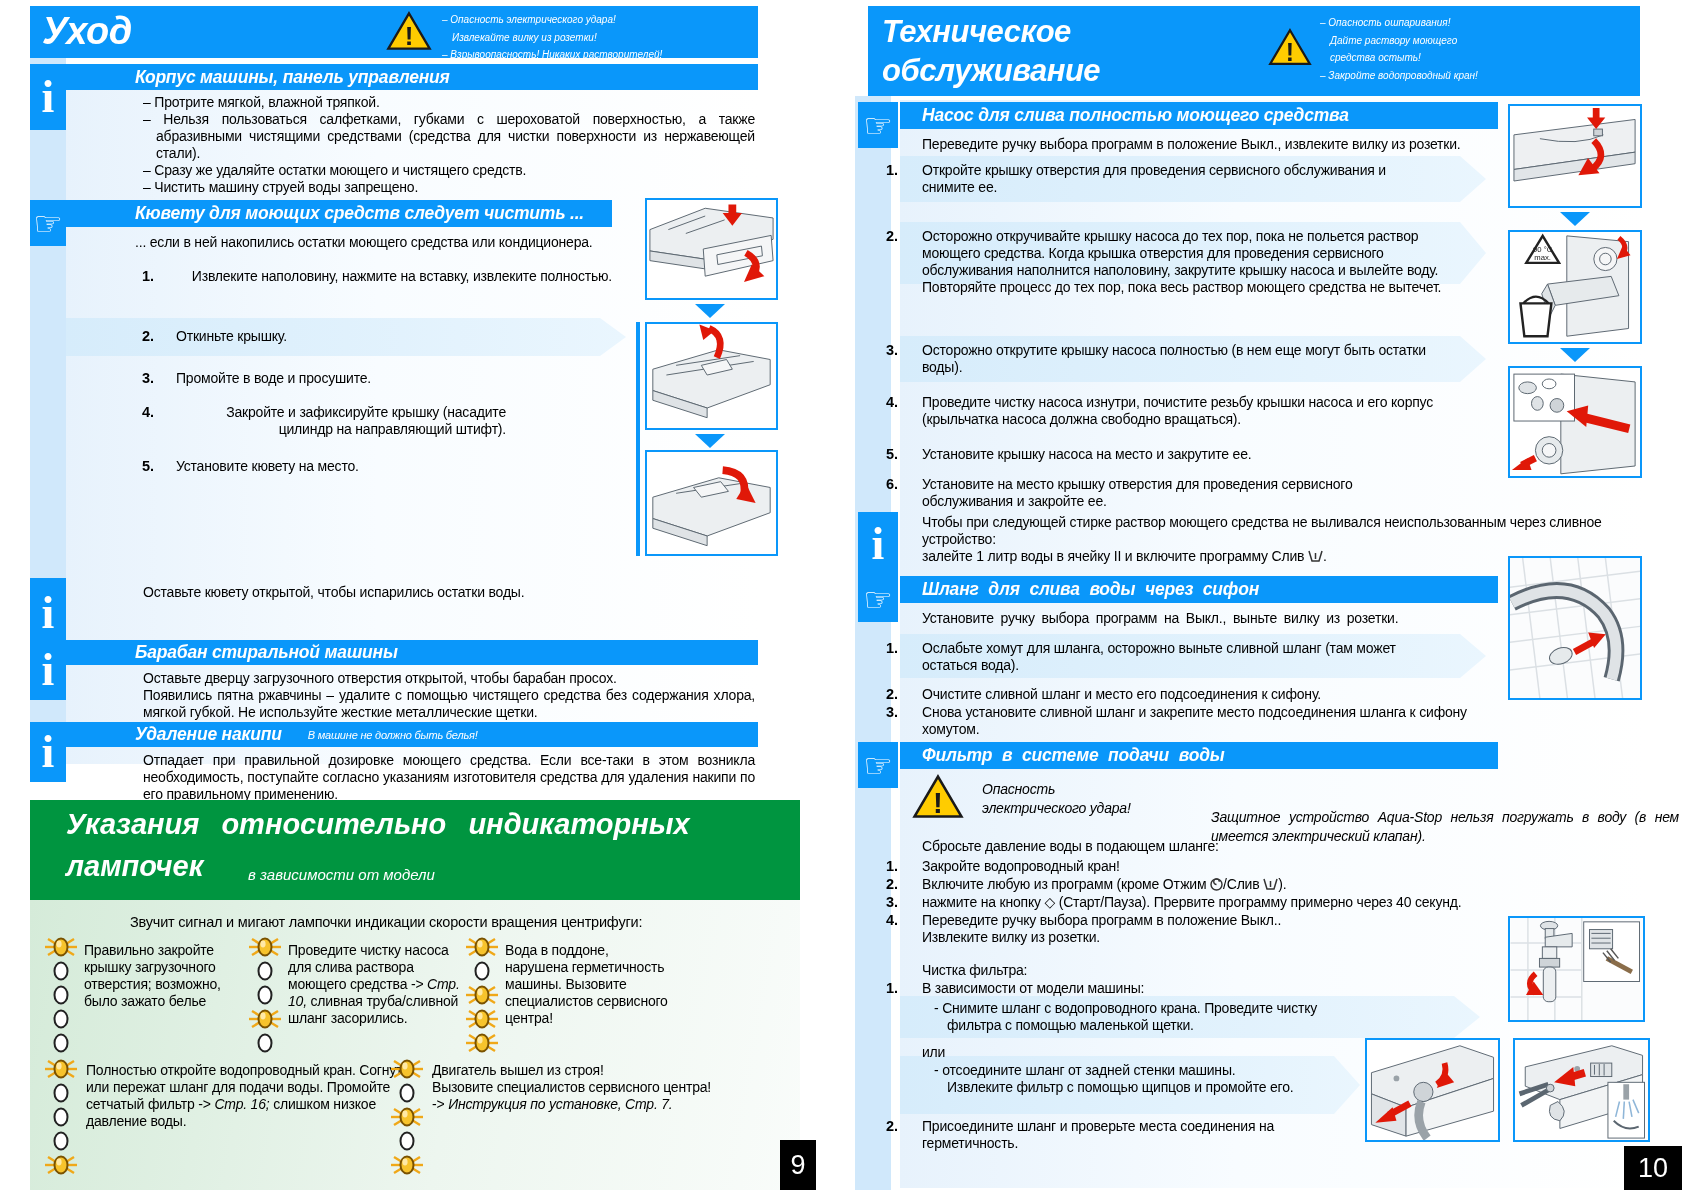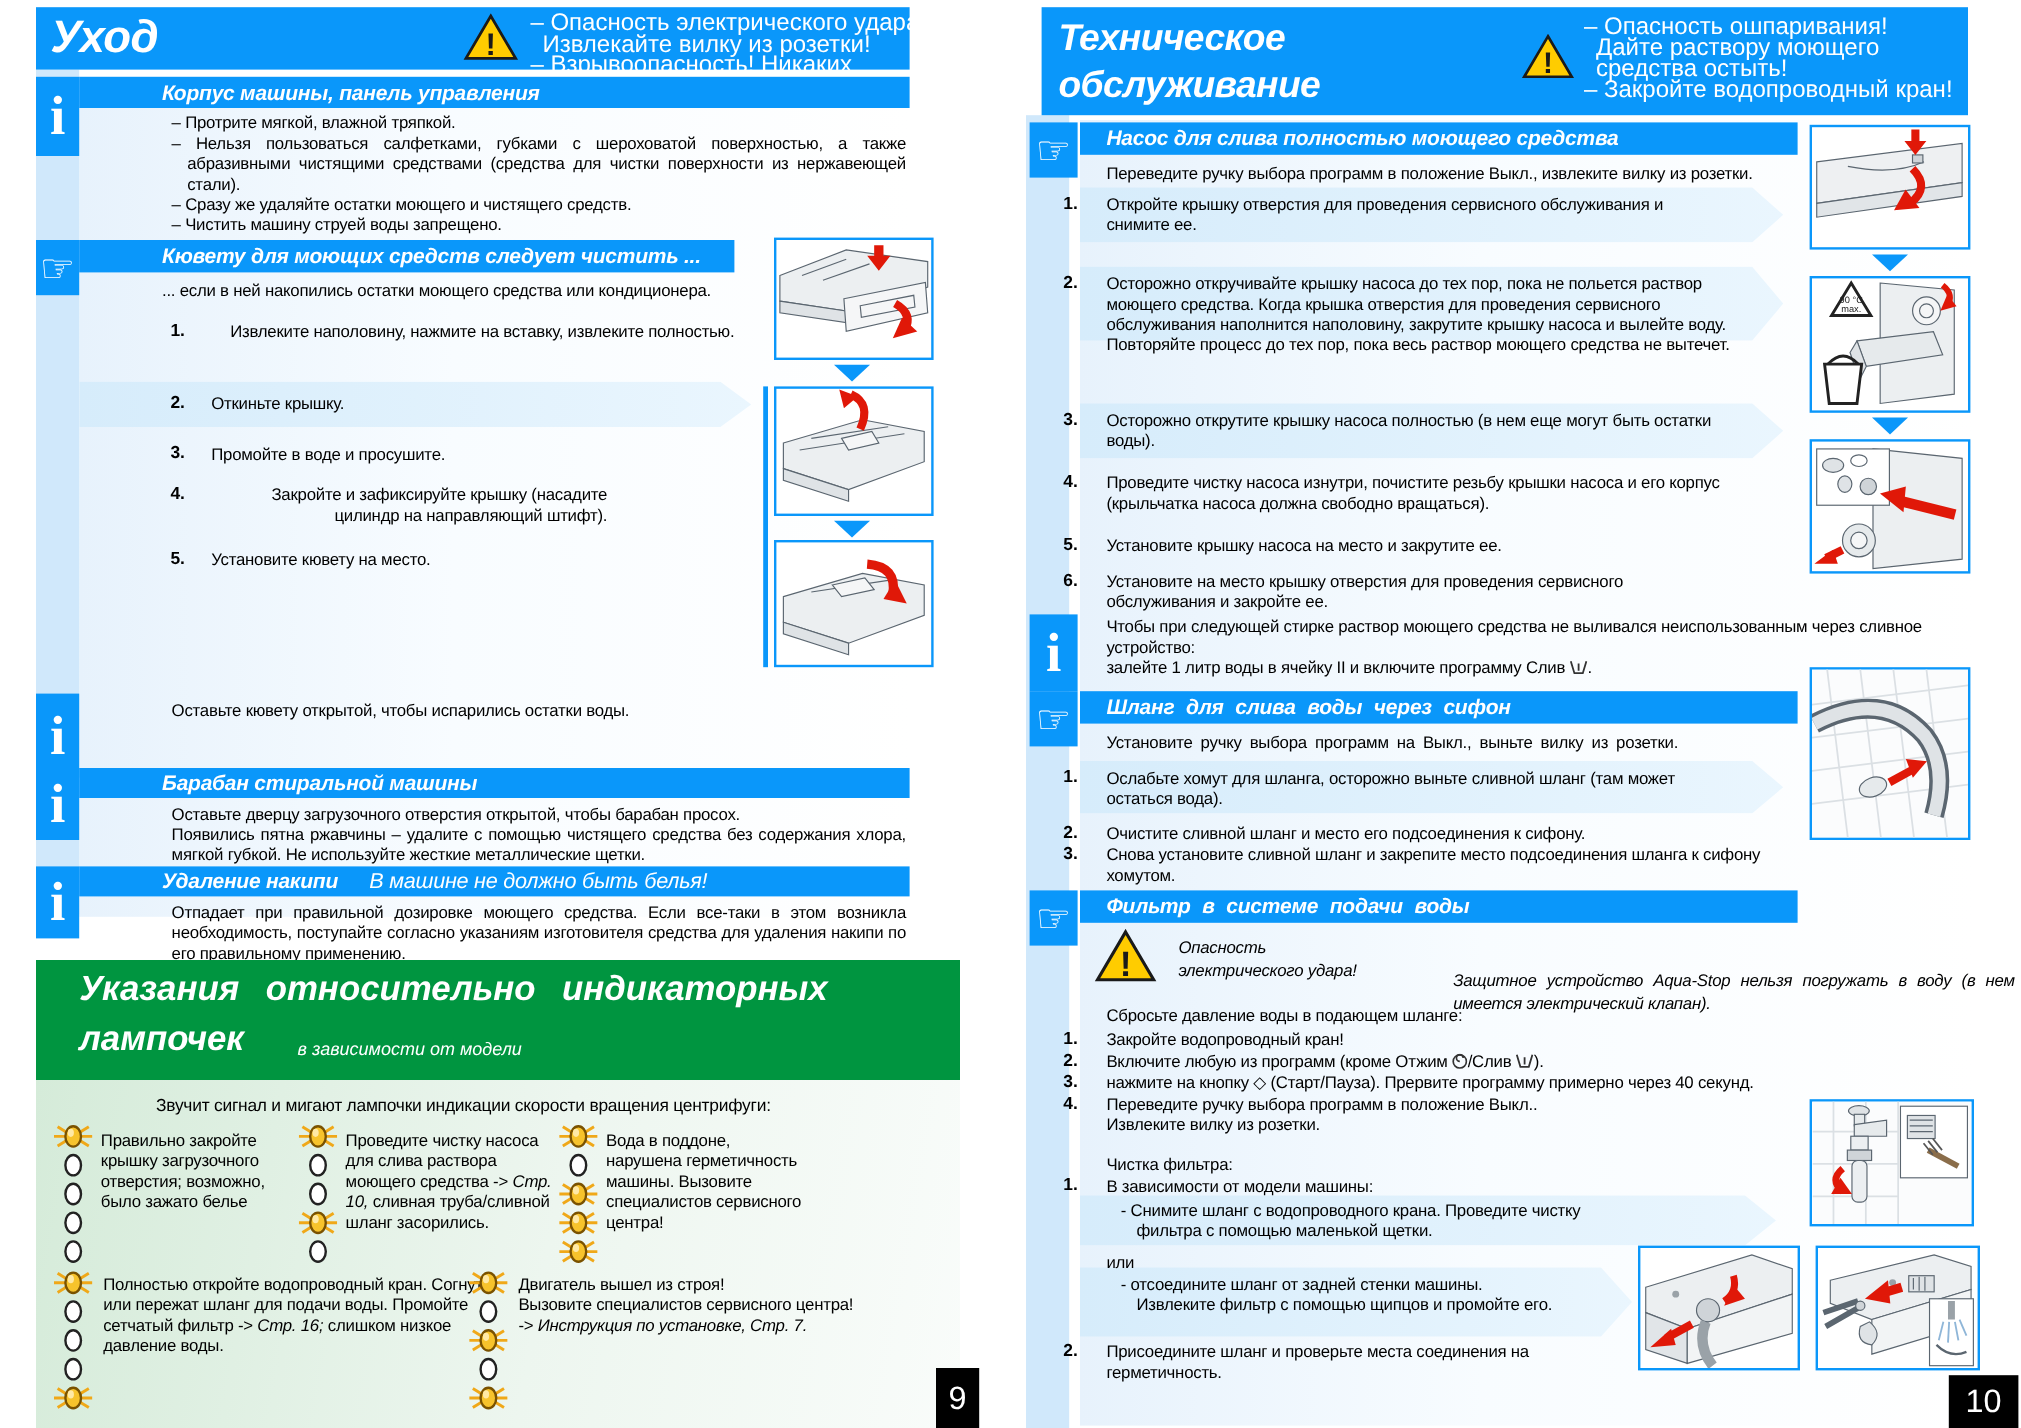--- a/index.html
+++ b/index.html
@@ -6,21 +6,21 @@
   html,body { width:1684px; height:1190px; }
   body { position:relative; background:#fff; color:#000;
          font-family:"Liberation Sans","DejaVu Sans",sans-serif; font-size:14px; overflow:hidden; }
   .abs { position:absolute; }
   .page { position:absolute; top:0; width:842px; height:1190px; }
   #page-left { left:0; } #page-right { left:842px; }
   .band { background:#d0e8fb; }
   .bodygrad { background:linear-gradient(90deg,#e7f2fc 0%,#f8fcff 45%,#ffffff 100%); }
   .hdr { background:#0a97fa; color:#fff; }
   .pgtitle { font-weight:bold; font-style:italic; color:#fff; letter-spacing:-0.5px; }
-  .warntext { font-size:20px; line-height:17.5px; color:#fff; }
+  .warntext { font-style:italic; font-size:10px; line-height:17.5px; color:#fff; }
   .bar { background:#0a97fa; color:#fff; font-weight:bold; font-style:italic; font-size:17.5px;
          display:flex; align-items:center; letter-spacing:-0.2px; }
   .iconbox { background:#0a97fa; color:#fff; display:flex; align-items:center; justify-content:center; }
   .iglyph { font-family:"Liberation Serif","DejaVu Serif",serif; font-weight:bold; font-size:46px;
             line-height:0.9; }
   .handglyph { font-size:33px; line-height:1; }
   .txt { font-size:14px; line-height:17px; letter-spacing:-0.2px; }
   .num { font-weight:bold; font-size:14.5px; }
   .bold { font-weight:normal; } .it { font-style:italic; }
   .dash { padding-left:13px; text-indent:-13px; }
@@ -161,21 +161,21 @@
   <div class="abs txt" style="left:143px;top:670px;width:612px;">
     <div>Оставьте дверцу загрузочного отверстия открытой, чтобы барабан просох.</div>
     <div class="j">Появились пятна ржавчины – удалите с помощью чистящего средства без содержания хлора, мягкой губкой. Не используйте жесткие металлические щетки.</div>
   </div>
 
   <div class="abs iconbox" style="left:30px;top:722px;width:36px;height:60px;">
       <span class="iglyph">i</span>
     </div>
   <div class="abs bar" style="left:66px;top:722px;width:692px;height:25px;padding-left:69px;">
     <span>Удаление накипи</span>
-    <span style="font-weight:normal;margin-left:26px;font-size:18px;font-style:italic;">В машине не должно быть белья!</span>
+    <span style="font-weight:normal;margin-left:26px;font-size:11px;font-style:italic;">В машине не должно быть белья!</span>
   </div>
   <div class="abs txt j" style="left:143px;top:752px;width:612px;">Отпадает при правильной дозировке моющего средства. Если все-таки в этом возникла необходимость, поступайте согласно указаниям изготовителя средства для удаления накипи по его правильному применению.</div>
 
   <div class="abs greenhdr" style="left:30px;top:800px;width:770px;height:100px;">
     <div class="abs gtitle" style="left:36px;top:8px;">Указания относительно индикаторных</div>
     <div class="abs gtitle" style="left:36px;top:50px;">лампочек</div>
     <div class="abs gnote" style="left:218px;top:66px;">в зависимости от модели</div>
   </div>
   <div class="abs greenpanel" style="left:30px;top:900px;width:770px;height:290px;">
     <div class="abs txt" style="left:100px;top:14px;font-size:14.5px;">Звучит сигнал и мигают лампочки индикации скорости вращения центрифуги:</div>

